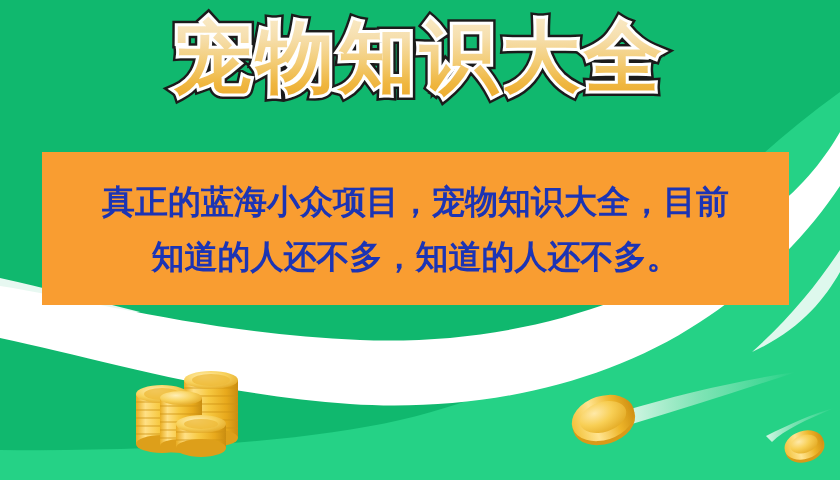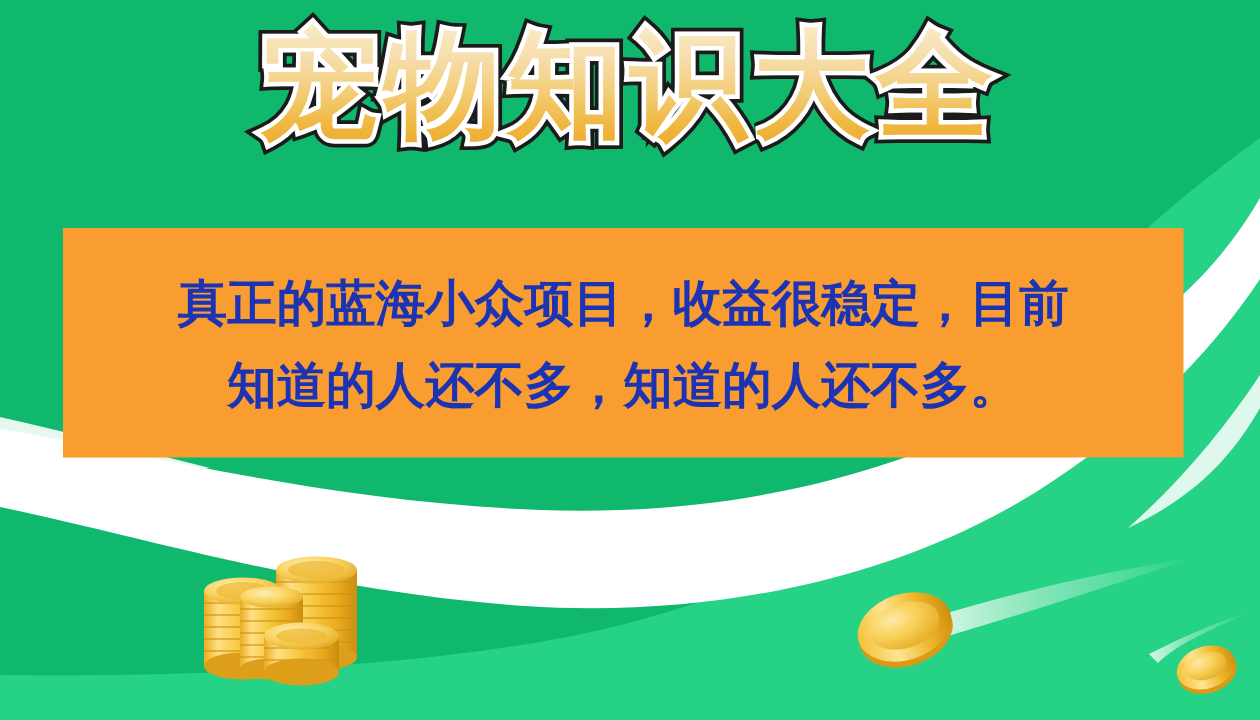--- a/index.html
+++ b/index.html
@@ -262,17 +262,17 @@
 
   <div class="title-wrap">
     <div class="title-text">
       <span class="title-outline" aria-hidden="true">宠物知识大全</span>
       <span class="title-white" aria-hidden="true">宠物知识大全</span>
       <span class="title-fill">宠物知识大全</span>
     </div>
   </div>
 
   <div class="caption-box">
-    <div class="caption-line line-1">真正的蓝海小众项目，收益很稳定，目前</div>
+    <div class="caption-line line-1">真正的蓝海小众项目，宠物知识大全，目前</div>
     <div class="caption-line line-2">知道的人还不多，知道的人还不多。</div>
   </div>
 
 </div>
 
 </body></html>

